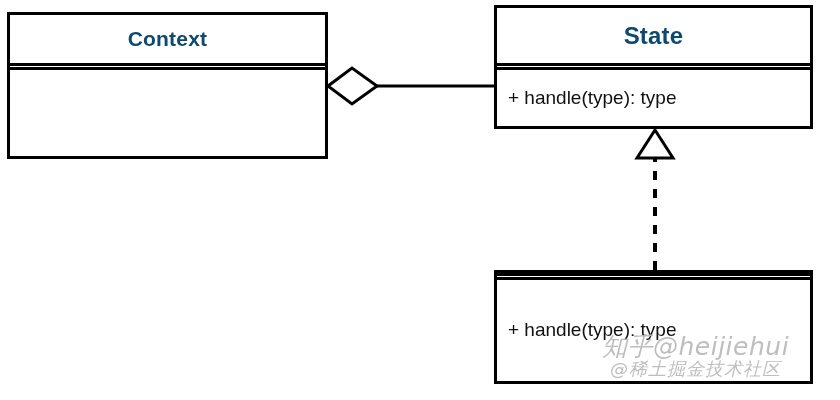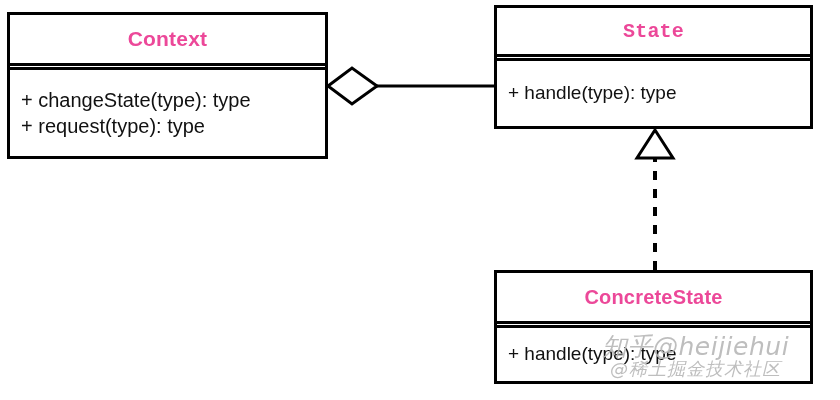--- a/index.html
+++ b/index.html
@@ -25,21 +25,21 @@
     display: flex;
     flex-direction: column;
     z-index: 3;
   }
   .uml-title {
     box-sizing: border-box;
     display: flex;
     align-items: center;
     justify-content: center;
     font-weight: bold;
-    color: #ec4899;
+    color: #0c4a6e;
     letter-spacing: 0.2px;
     white-space: nowrap;
   }
   .uml-divider {
     height: 7px;
     flex: 0 0 auto;
     box-sizing: border-box;
     border-top: 3px solid #000000;
     border-bottom: 3px solid #000000;
     background: #ffffff;
@@ -68,21 +68,21 @@
   #class-context .uml-title { height: 48px; font-size: 21px; }
   #class-context .uml-member { font-size: 20px; }
 
   
   #class-state {
     left: 494px;
     top: 5px;
     width: 319px;
     height: 124px;
   }
-  #class-state .uml-title { height: 46px; font-size: 20px; font-family: Liberation Mono, monospace; }
+  #class-state .uml-title { height: 55px; font-size: 24px; }
   #class-state .uml-member { font-size: 19px; }
 
   
   #class-concretestate {
     left: 494px;
     top: 270px;
     width: 319px;
     height: 114px;
   }
   #class-concretestate .uml-title { height: 48px; font-size: 20px; }
@@ -147,36 +147,31 @@
 
     <g>
       <line class="edge-line-dashed" x1="655" y1="270" x2="655" y2="157"></line>
       <polygon class="edge-head" points="655,130 673,158 637,158"></polygon>
     </g>
   </svg>
 
   <div class="uml-class" id="class-context">
     <div class="uml-title">Context</div>
     <div class="uml-divider"></div>
-    <div class="uml-members">
-      <div class="uml-member">+ changeState(type): type</div>
-      <div class="uml-member">+ request(type): type</div>
-    </div>
   </div>
 
   <div class="uml-class" id="class-state">
     <div class="uml-title">State</div>
     <div class="uml-divider"></div>
     <div class="uml-members">
       <div class="uml-member">+ handle(type): type</div>
     </div>
   </div>
 
   <div class="uml-class" id="class-concretestate">
-    <div class="uml-title">ConcreteState</div>
     <div class="uml-divider"></div>
     <div class="uml-members">
       <div class="uml-member">+ handle(type): type</div>
     </div>
   </div>
 
   <div id="watermark">
     <div class="wm-line1">知乎@heijiehui</div>
     <div class="wm-line2">@稀土掘金技术社区</div>
   </div>

